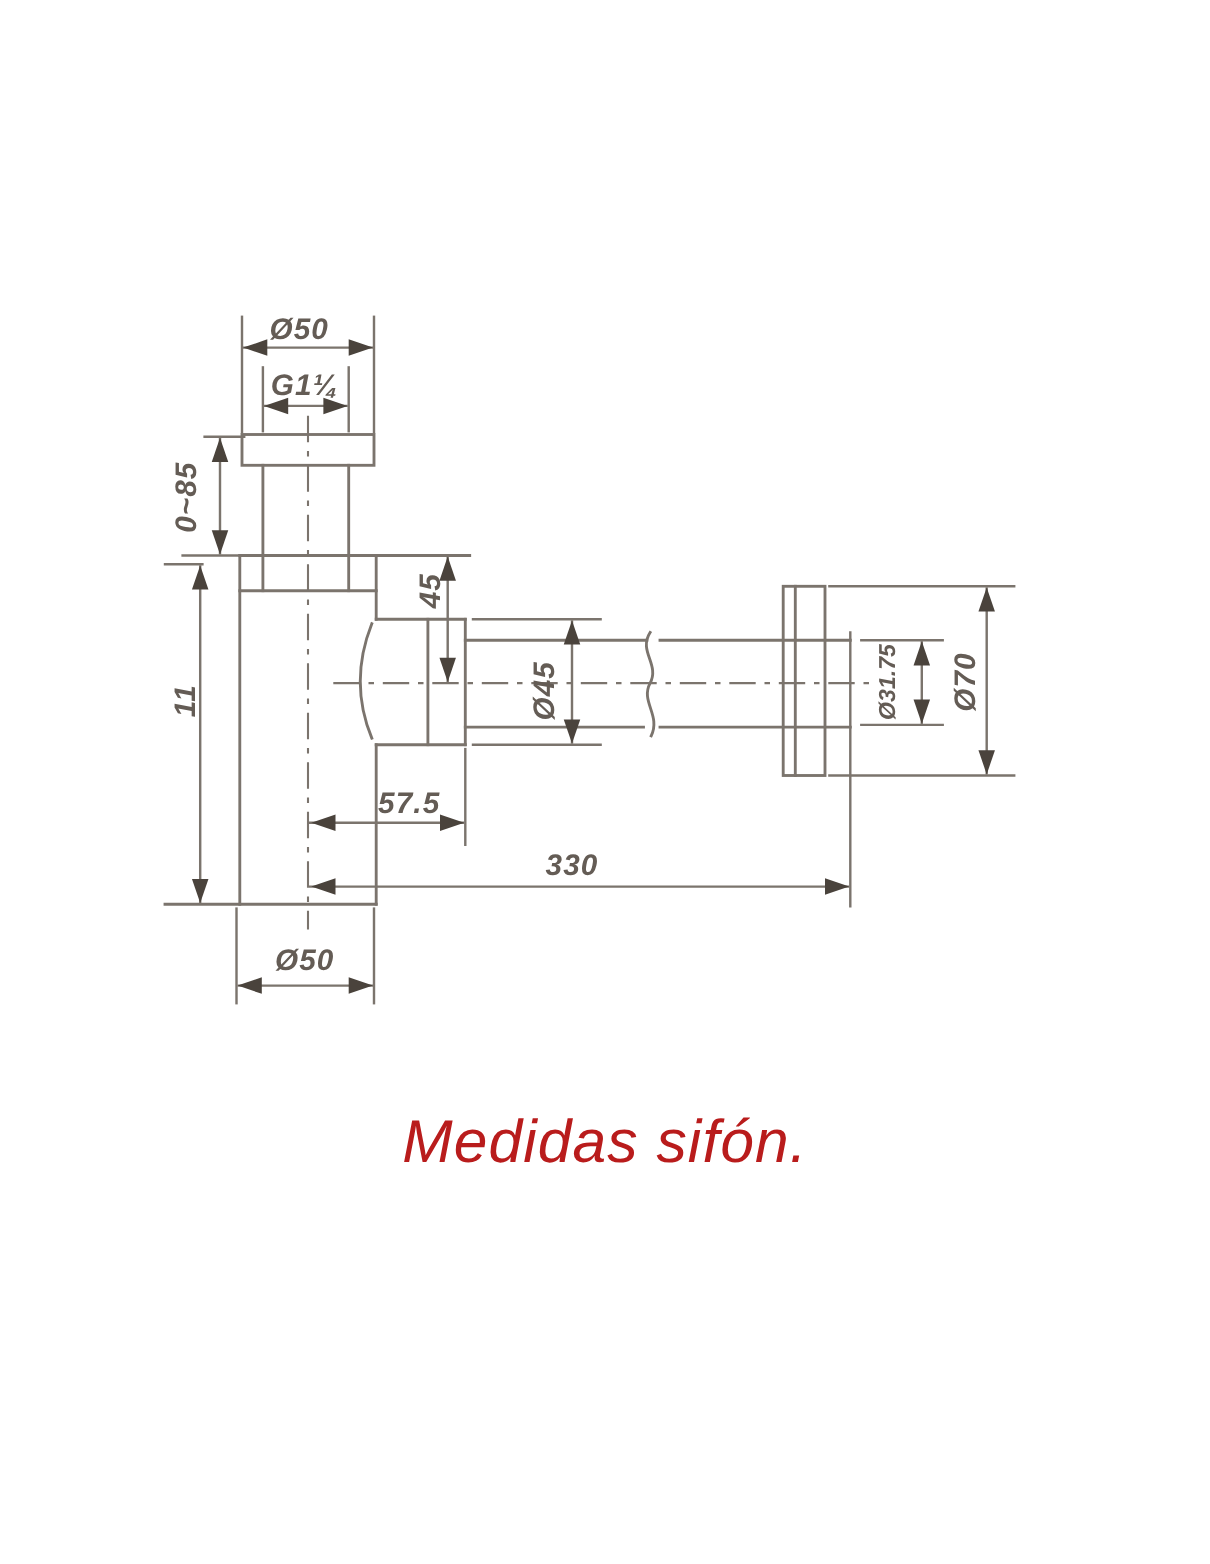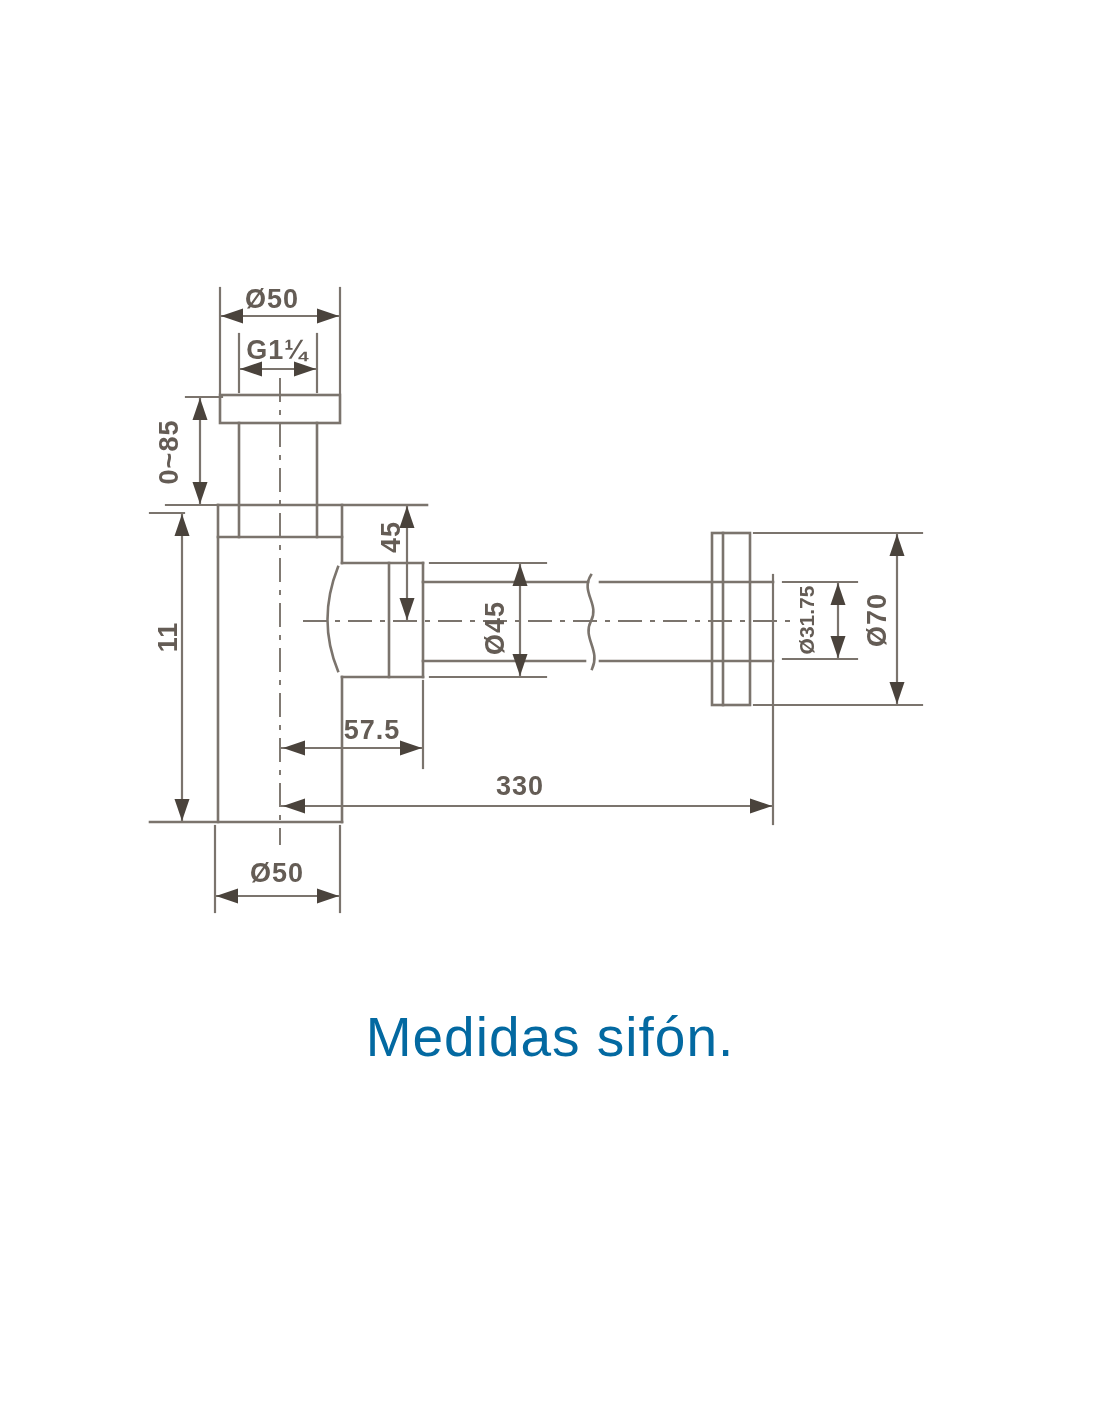--- a/index.html
+++ b/index.html
@@ -1,23 +1,23 @@
 <!DOCTYPE html>
 <html><head>
 <meta charset="utf-8">
 <style>
   html,body{margin:0;padding:0;background:#ffffff;}
   .page{position:relative;width:1100px;height:1306px;background:#ffffff;overflow:hidden;
-        font-family:"Liberation Sans",sans-serif;}
+        font-family:"Liberation Sans",sans-serif;font-style:italic;}
   .drawing{position:absolute;left:0;top:0;}
   .dim-label{font-family:"Liberation Sans",sans-serif;font-size:27px;font-weight:700;
              fill:#645c55;letter-spacing:1px;}
   .dim-label.small{font-size:21px;letter-spacing:0px;}
   .caption{position:absolute;left:0;top:1005px;width:1100px;text-align:center;
-           font-size:55px;font-weight:400;color:#0369a1;letter-spacing:1px;
+           font-size:55px;font-weight:400;color:#b91c1c;letter-spacing:1px;
            font-family:"Liberation Sans",sans-serif;}
 </style>
 </head>
 <body>
 
 <div class="page">
 
   <svg class="drawing" width="1100" height="1422" viewBox="0 0 1100 1422" xmlns="http://www.w3.org/2000/svg">
 
     <g stroke="#7b746d" stroke-width="2.6" fill="none" stroke-linecap="square">

